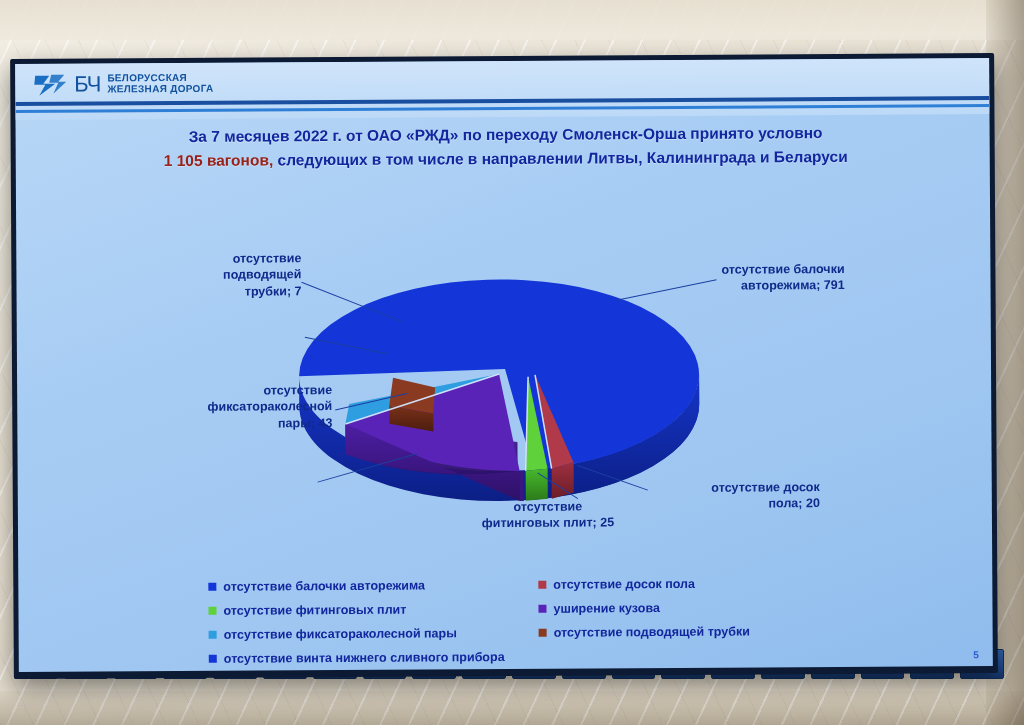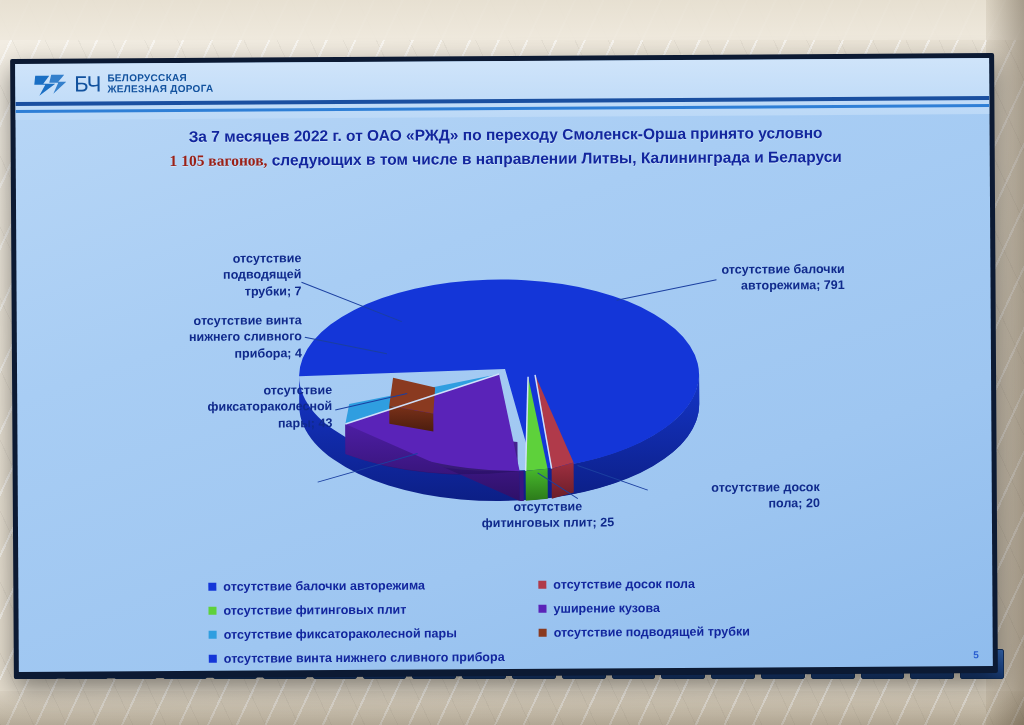--- a/index.html
+++ b/index.html
@@ -57,21 +57,21 @@
   .logo-bch{font-size:22px;font-weight:normal;color:#12529e;letter-spacing:-1px;line-height:1;}
   .logo-words{display:flex;flex-direction:column;line-height:1.08;}
   .logo-words span{font-size:10px;font-weight:bold;color:#12529e;letter-spacing:.3px;}
 
   
   .title{
     position:absolute;left:60px;top:62px;width:860px;
     text-align:center;color:#12269e;font-weight:bold;font-size:15.5px;line-height:1.55;
     text-shadow:0 1px 0 rgba(255,255,255,.35);
   }
-  .title .hl{color:#9a2118;font-family:Liberation Serif, serif;}
+  .title .hl{color:#9a2118;}
 
   
   .chart-area{position:absolute;left:0;top:120px;width:974px;height:380px;}
 
   
   .pie-wrap{position:absolute;left:268px;top:46px;width:430px;height:300px;}
 
   
   .lbl{
     position:absolute;color:#102a8c;font-weight:bold;font-size:12.5px;line-height:1.3;
@@ -223,23 +223,20 @@
         <line x1="630" y1="310" x2="560" y2="285" stroke="#1b3fa0" stroke-width="1"></line>
       </svg>
 
       <div class="lbl right" style="left:705px;top:82px;white-space:pre-line">отсутствие балочки
 авторежима; 791</div>
 
       <div class="lbl left" style="left:120px;top:68px;width:165px;white-space:pre-line">отсутствие
 подводящей
 трубки; 7</div>
 
-      <div class="lbl left" style="left:95px;top:130px;width:190px;white-space:pre-line">отсутствие винта
-нижнего сливного
-прибора; 4</div>
 
       <div class="lbl left" style="left:120px;top:200px;width:195px;white-space:pre-line">отсутствие
 фиксатораколесной
 пары; 43</div>
 
 
       <div class="lbl center" style="left:440px;top:318px;width:180px;white-space:pre-line">отсутствие
 фитинговых плит; 25</div>
 
       <div class="lbl right" style="left:632px;top:300px;width:170px;white-space:pre-line">отсутствие досок

